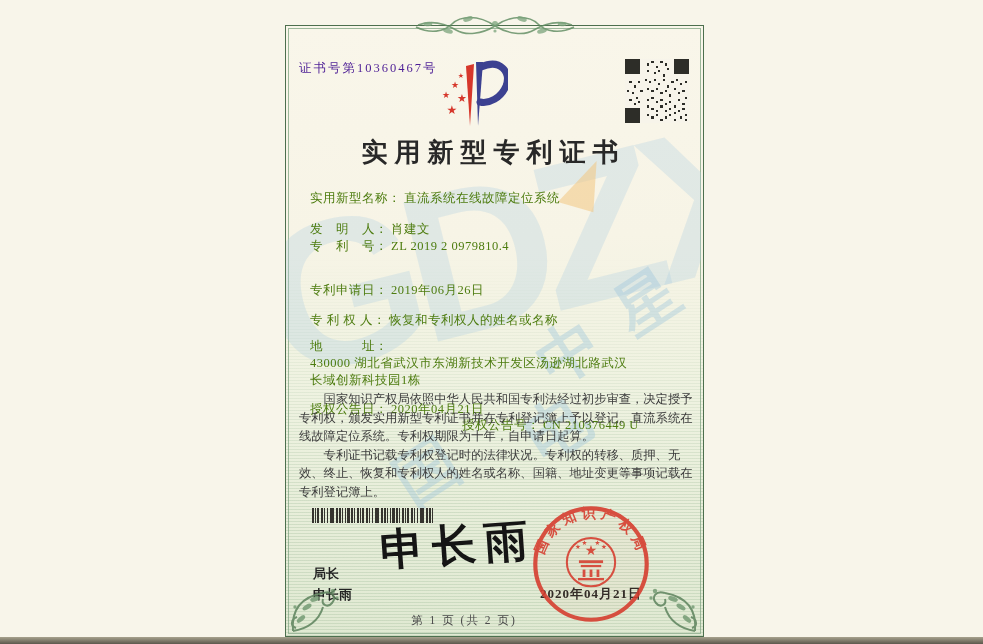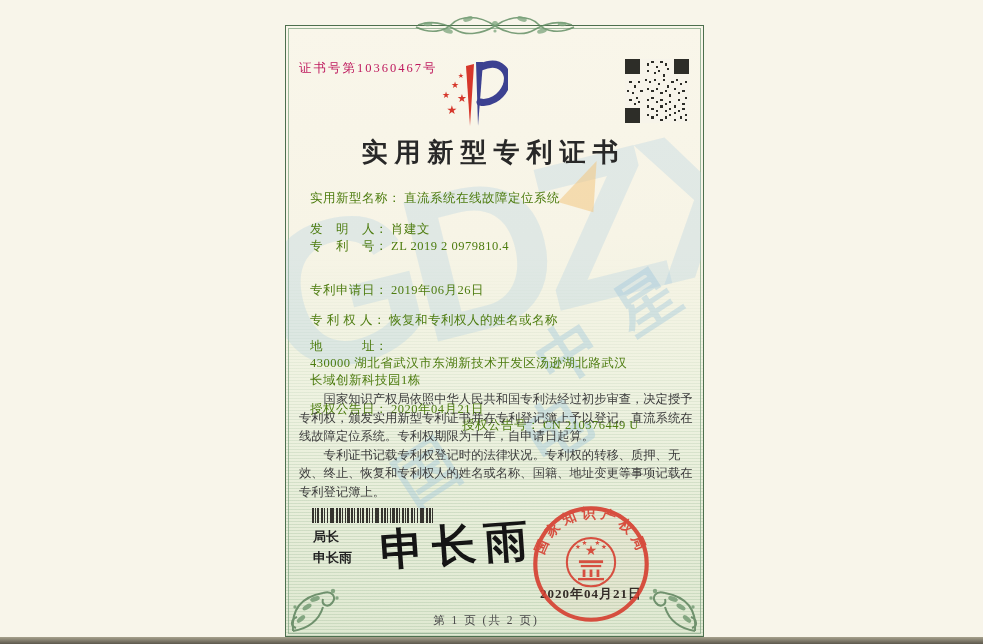--- a/index.html
+++ b/index.html
@@ -27,21 +27,21 @@
       letter-spacing:-16px;color:rgba(173,205,226,.30);transform:rotate(-14deg);}
   .wm-char{position:absolute;font-family:"Liberation Sans","DejaVu Sans",sans-serif;
       font-weight:700;font-size:62px;color:rgba(158,197,221,.40);transform:rotate(-33deg);}
   .wm-c1{left:110px;top:404px;} .wm-c2{left:240px;top:360px;}
   .wm-c3{left:252px;top:284px;} .wm-c4{left:330px;top:234px;}
   .wm-triangle{position:absolute;left:278px;top:132px;width:0;height:0;
       border-left:26px solid transparent;border-right:11px solid transparent;
       border-bottom:50px solid rgba(243,198,130,.55);transform:rotate(16deg);}
 
   
-  .cert-no{position:absolute;left:299px;top:60px;font-size:12.5px;color:#be185d;letter-spacing:2px;}
+  .cert-no{position:absolute;left:299px;top:60px;font-size:12.5px;color:#4c1d95;letter-spacing:2px;}
   .logo{position:absolute;left:436px;top:54px;width:72px;height:80px;}
   .qr{position:absolute;left:625px;top:59px;width:64px;height:64px;}
   .title{position:absolute;left:285px;top:135px;width:417px;text-align:center;
          font-size:26px;font-weight:700;letter-spacing:7px;color:#282828;}
 
   
   .field{position:absolute;left:310px;width:385px;font-size:12.5px;color:#4d7c0f;
          letter-spacing:.5px;line-height:17px;}
   .f-name{top:190px;} .f-inventor{top:221px;} .f-pno{top:238px;} .f-fdate{top:282px;}
   .f-patentee{top:312px;} .f-address{top:338px;} .f-grant{top:371px;margin-top:30px;}
@@ -53,29 +53,29 @@
   .paras{position:absolute;left:299px;top:390px;width:394px;font-size:12.3px;
          line-height:18.6px;color:#3c3c3c;}
   .paras p{margin:0;text-indent:2em;}
 
   
   .barcode{position:absolute;left:312px;top:508px;width:123px;height:15px;
       background:
         repeating-linear-gradient(90deg,#35332e 0 1px,transparent 1px 3px),
         repeating-linear-gradient(90deg,#35332e 0 2px,transparent 2px 9px),
         repeating-linear-gradient(90deg,#35332e 0 1px,transparent 1px 5px);}
-  .director{position:absolute;left:313px;top:526px;font-size:13px;font-weight:700;
+  .director{position:absolute;left:313px;top:563px;font-size:13px;font-weight:700;
       line-height:21px;color:#222;font-family:"Liberation Sans","DejaVu Sans",sans-serif;}
   .signature{position:absolute;left:380px;top:516px;font-size:44px;font-weight:600;
       letter-spacing:8px;color:#151515;transform:rotate(-4deg);}
   .seal{position:absolute;left:526px;top:499px;width:130px;height:130px;opacity:.88;}
   .seal-date{position:absolute;left:540px;top:585px;font-size:13px;font-weight:600;
       letter-spacing:1px;color:#2e2c28;}
   .footer{position:absolute;left:285px;top:613px;width:358px;text-align:center;
-      font-size:11.5px;letter-spacing:2px;color:#4a4a4a;margin-left:22px;}
+      font-size:11.5px;letter-spacing:2px;color:#4a4a4a;}
 
   .flourish{position:absolute;width:66px;height:66px;}
   .fl-left{left:287px;top:567px;} .fl-right{left:635px;top:567px;transform:scaleX(-1);}
   .ornament{position:absolute;left:408px;top:8px;width:174px;height:36px;}
 </style>
 </head>
 <body>
 
 <div class="page">
 

